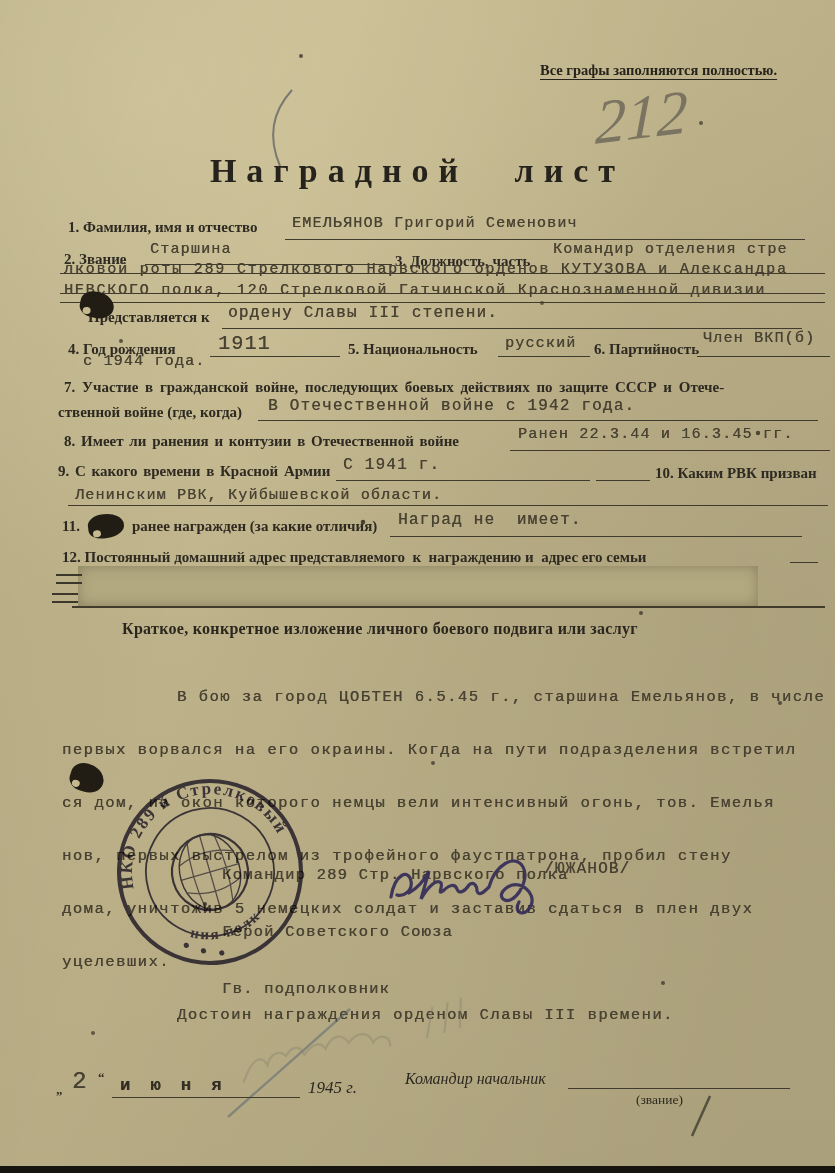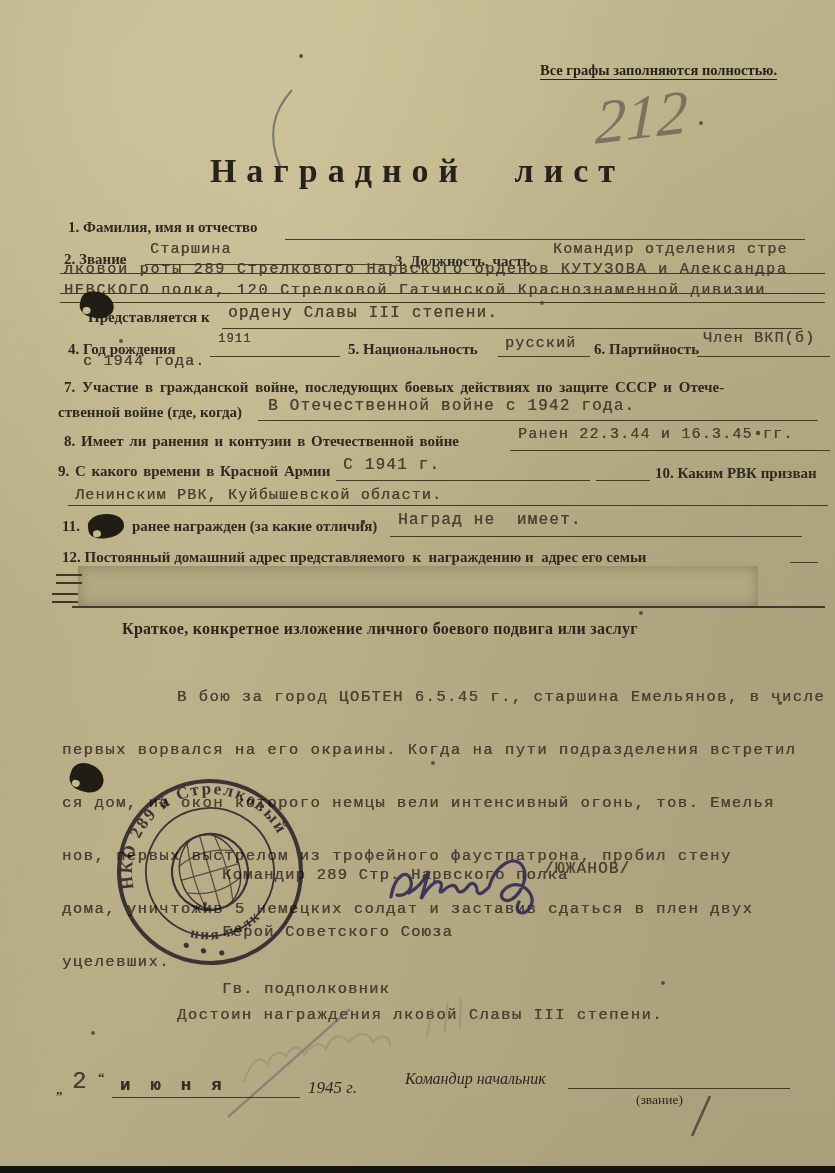--- a/index.html
+++ b/index.html
@@ -47,41 +47,42 @@
   <div class="abs pageno" style="left:595px;top:82px;">212</div>
 
   <svg class="abs" style="left:258px;top:86px;" width="40" height="85">
     <path d="M34,4 C14,26 10,52 22,80" stroke="#555a60" stroke-width="2" fill="none" opacity="0.7"></path>
   </svg>
 
   <div class="abs title" style="left:0;right:0;top:152px;">Наградной лист</div>
 
   <div class="line" style="left:285px;top:239px;width:520px;"></div>
   <div class="abs lbl" style="left:68px;top:219px;">1. Фамилия, имя и отчество</div>
+  <div class="abs typed" style="left:292px;top:215px;">ЕМЕЛЬЯНОВ Григорий Семенович</div>
 
   <div class="line" style="left:145px;top:264px;width:247px;"></div>
   <div class="line" style="left:60px;top:273px;width:765px;"></div>
   <div class="line" style="left:60px;top:293px;width:765px;"></div>
   <div class="line" style="left:60px;top:302px;width:765px;"></div>
   <div class="abs lbl" style="left:64px;top:251px;">2. Звание</div>
   <div class="abs typed" style="left:150px;top:241px;">Старшина</div>
   <div class="abs lbl" style="left:395px;top:253px;">3. Должность, часть</div>
   <div class="abs typed" style="left:553px;top:241px;">Командир отделения стре</div>
   <div class="abs typed typed-wide" style="left:64px;top:261px;">лковой роты 289 Стрелкового Нарвского орденов КУТУЗОВА и Александра</div>
   <div class="abs typed typed-wide" style="left:64px;top:282px;">НЕВСКОГО полка, 120 Стрелковой Гатчинской Краснознаменной дивизии</div>
 
   <div class="line" style="left:222px;top:328px;width:580px;"></div>
   <div class="abs lbl" style="left:88px;top:309px;">Представляется к</div>
   <div class="abs typed" style="left:228px;top:304px;font-size:16px;">ордену Славы III степени.</div>
 
   <div class="line" style="left:210px;top:356px;width:130px;"></div>
   <div class="line" style="left:498px;top:356px;width:92px;"></div>
   <div class="line" style="left:697px;top:356px;width:133px;"></div>
   <div class="abs lbl" style="left:68px;top:341px;">4. Год рождения</div>
-  <div class="abs typed" style="left:218px;top:332px;font-size:12px;">1911</div>
+  <div class="abs typed" style="left:218px;top:332px;font-size:20px;">1911</div>
   <div class="abs lbl" style="left:348px;top:341px;">5. Национальность</div>
   <div class="abs typed" style="left:505px;top:335px;">русский</div>
   <div class="abs lbl" style="left:594px;top:341px;">6. Партийность</div>
   <div class="abs typed" style="left:703px;top:330px;">Член ВКП(б)</div>
   <div class="abs typed" style="left:83px;top:353px;">с 1944 года.</div>
 
   <div class="line" style="left:258px;top:420px;width:560px;"></div>
   <div class="abs lbl" style="left:64px;top:379px;word-spacing:3px;">7. Участие в гражданской войне, последующих боевых действиях по защите СССР и Отече-</div>
   <div class="abs lbl" style="left:58px;top:404px;text-align:center;">ственной войне (где, когда)</div>
   <div class="abs typed" style="left:268px;top:397px;font-size:16px;">В Отечественной войне с 1942 года.</div>
@@ -112,21 +113,21 @@
 
   <div class="abs heading" style="left:122px;top:620px;">Краткое, конкретное изложение личного боевого подвига или заслуг</div>
 
   <div class="abs typed body-lines" style="left:62px;top:654px;width:752px;">
     <div class="bl indent">В бою за город ЦОБТЕН 6.5.45 г., старшина Емельянов, в числе</div>
     <div class="bl">первых ворвался на его окраины. Когда на пути подразделения встретил</div>
     <div class="bl">ся дом, из окон которого немцы вели интенсивный огонь, тов. Емелья</div>
     <div class="bl">нов, первых выстрелом из трофейного фаустпатрона, пробил стену</div>
     <div class="bl">дома, уничтожив 5 немецких солдат и заставив сдаться в плен двух</div>
     <div class="bl">уцелевших.</div>
-    <div class="bl indent">Достоин награждения лковой Славы III степени.</div>
+    <div class="bl indent">Достоин награждения орденом Славы III времени.</div>
   </div>
 
   <div class="abs typed" style="left:222px;top:828px;line-height:19px;font-size:15.5px;">
     <div>Командир 289 Стр. Нарвского полка</div>
     <div>Герой Советского Союза</div>
     <div>Гв. подполковник</div>
   </div>
 
   <svg class="abs" style="left:110px;top:772px;transform:rotate(-16deg);mix-blend-mode:multiply;" width="200" height="200" viewBox="0 0 200 200" opacity="0.88">
     <g fill="none" stroke="#39324f">

